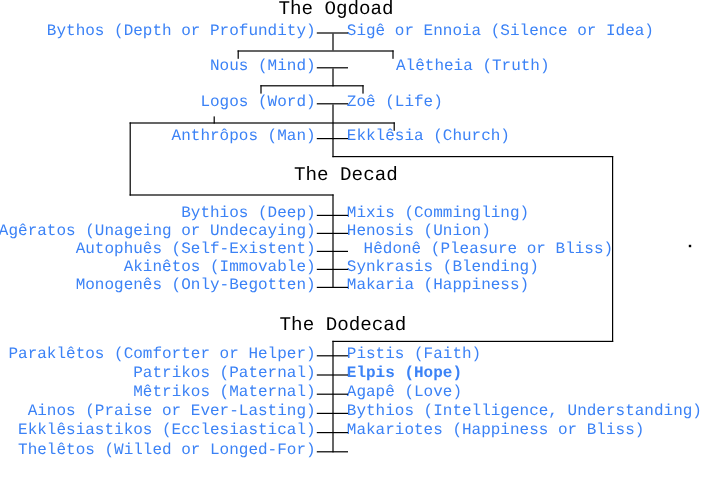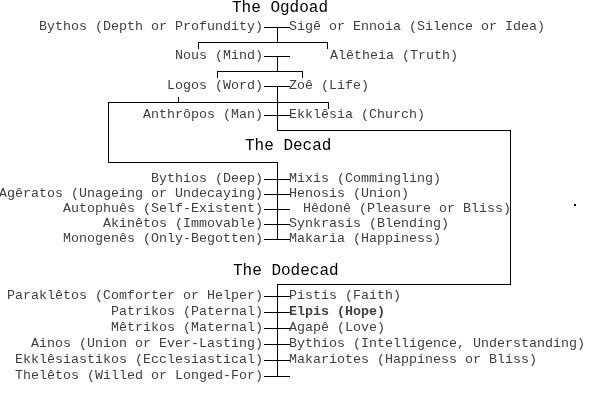--- a/index.html
+++ b/index.html
@@ -7,21 +7,21 @@
     position:relative;
     width:600px;height:413px;
     background:#ffffff;
     font-family:"Liberation Mono","DejaVu Sans Mono",monospace;
     overflow:hidden;
   }
   .lbl{
     position:absolute;
     font-size:13.33px;
     line-height:15px;
-    color:#404040;
+    color:#3b82f6;
     white-space:pre;
   }
   .lbl.l{ text-align:right; }
   .title{
     position:absolute;
     font-size:16px;
     line-height:16px;
     color:#000;
     white-space:pre;
   }
@@ -66,21 +66,21 @@
     <div class="title" style="left: 233px; top: 263px;">The Dodecad</div>
     <div class="lbl l" style="right: 337px; top: 288px;">Paraklêtos (Comforter or Helper)</div>
     <div class="lbl" style="left: 289px; top: 288px;">Pistis (Faith)</div>
     <div class="line" style="left: 264px; top: 296px; width: 26px; height: 1px;"></div>
     <div class="lbl l" style="right: 337px; top: 304px;">Patrikos (Paternal)</div>
     <div class="lbl" style="left: 289px; top: 304px; font-weight: bold;">Elpis (Hope)</div>
     <div class="line" style="left: 264px; top: 312px; width: 26px; height: 1px;"></div>
     <div class="lbl l" style="right: 337px; top: 320px;">Mêtrikos (Maternal)</div>
     <div class="lbl" style="left: 289px; top: 320px;">Agapê (Love)</div>
     <div class="line" style="left: 264px; top: 328px; width: 26px; height: 1px;"></div>
-    <div class="lbl l" style="right: 337px; top: 336px;">Ainos (Union or Ever-Lasting)</div>
+    <div class="lbl l" style="right: 337px; top: 336px;">Ainos (Praise or Ever-Lasting)</div>
     <div class="lbl" style="left: 289px; top: 336px;">Bythios (Intelligence, Understanding)</div>
     <div class="line" style="left: 264px; top: 344px; width: 26px; height: 1px;"></div>
     <div class="lbl l" style="right: 337px; top: 352px;">Ekklêsiastikos (Ecclesiastical)</div>
     <div class="lbl" style="left: 289px; top: 352px;">Makariotes (Happiness or Bliss)</div>
     <div class="line" style="left: 264px; top: 360px; width: 26px; height: 1px;"></div>
     <div class="lbl l" style="right: 337px; top: 368px;">Thelêtos (Willed or Longed-For)</div>
     <div class="line" style="left: 264px; top: 376px; width: 26px; height: 1px;"></div>
     <div class="line" style="left: 277px; top: 28px; width: 1px; height: 14px;"></div>
     <div class="line" style="left: 198px; top: 42px; width: 130px; height: 1px;"></div>
     <div class="line" style="left: 198px; top: 42px; width: 1px; height: 7px;"></div>

